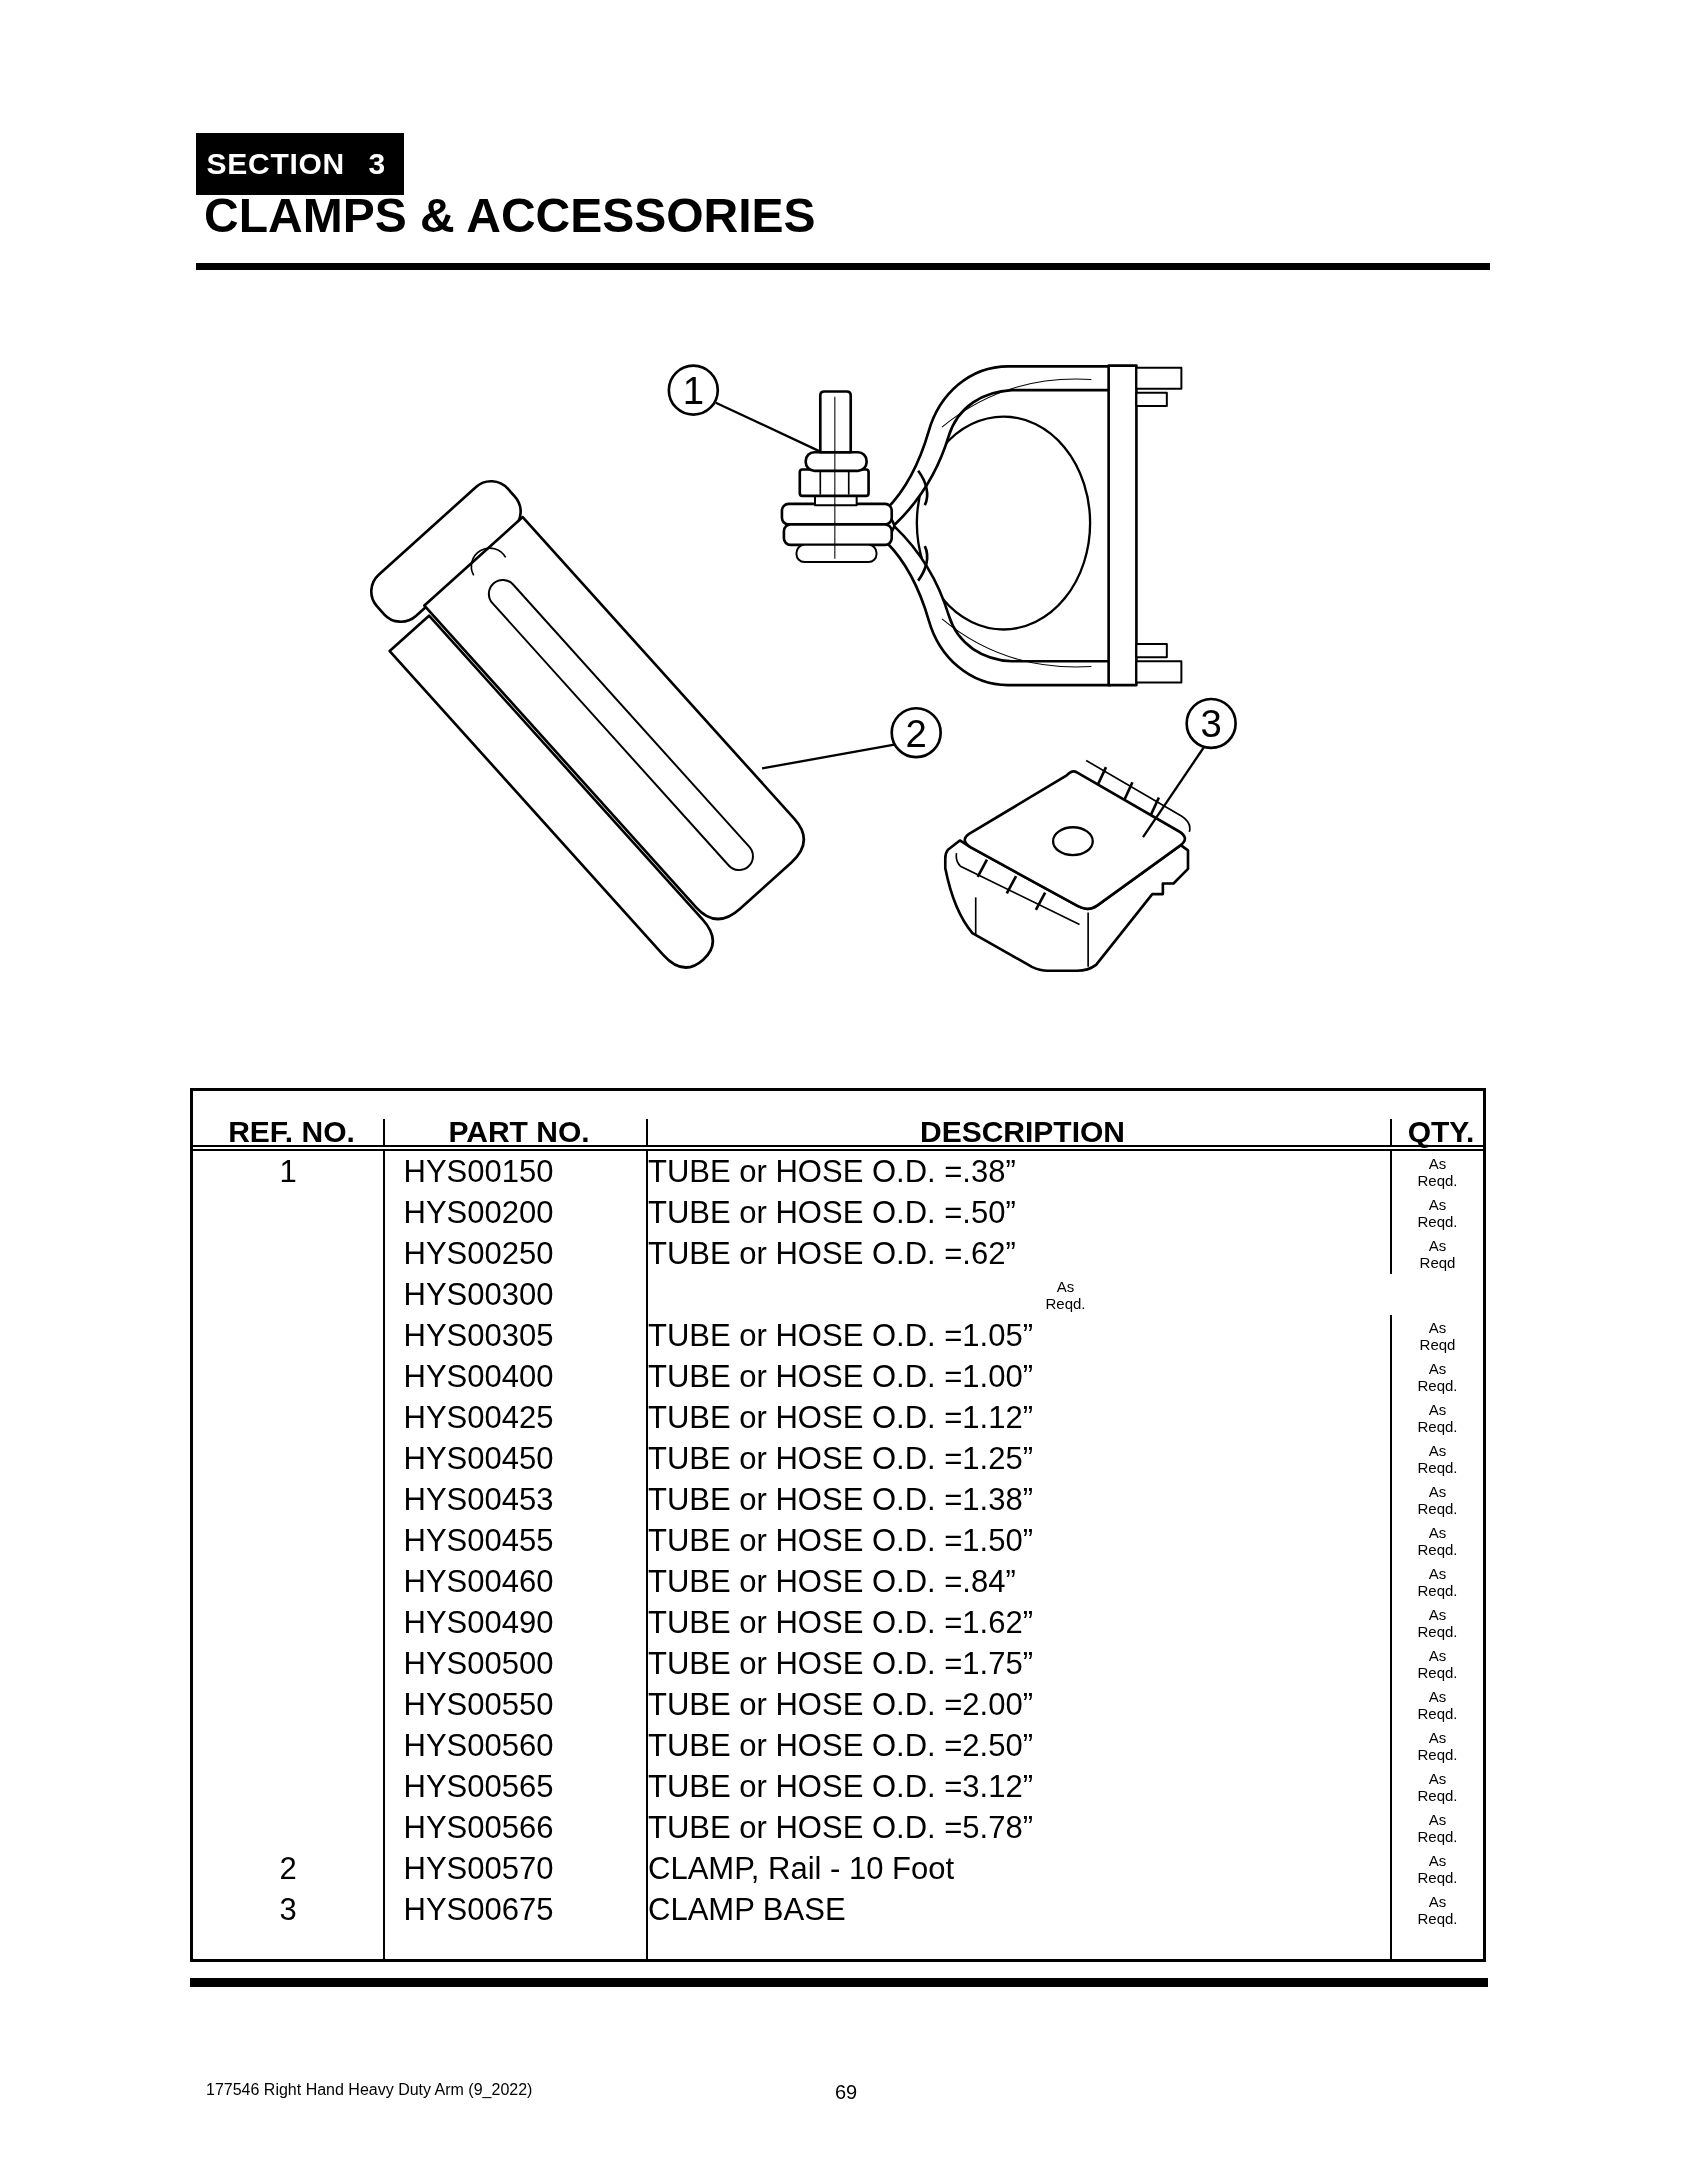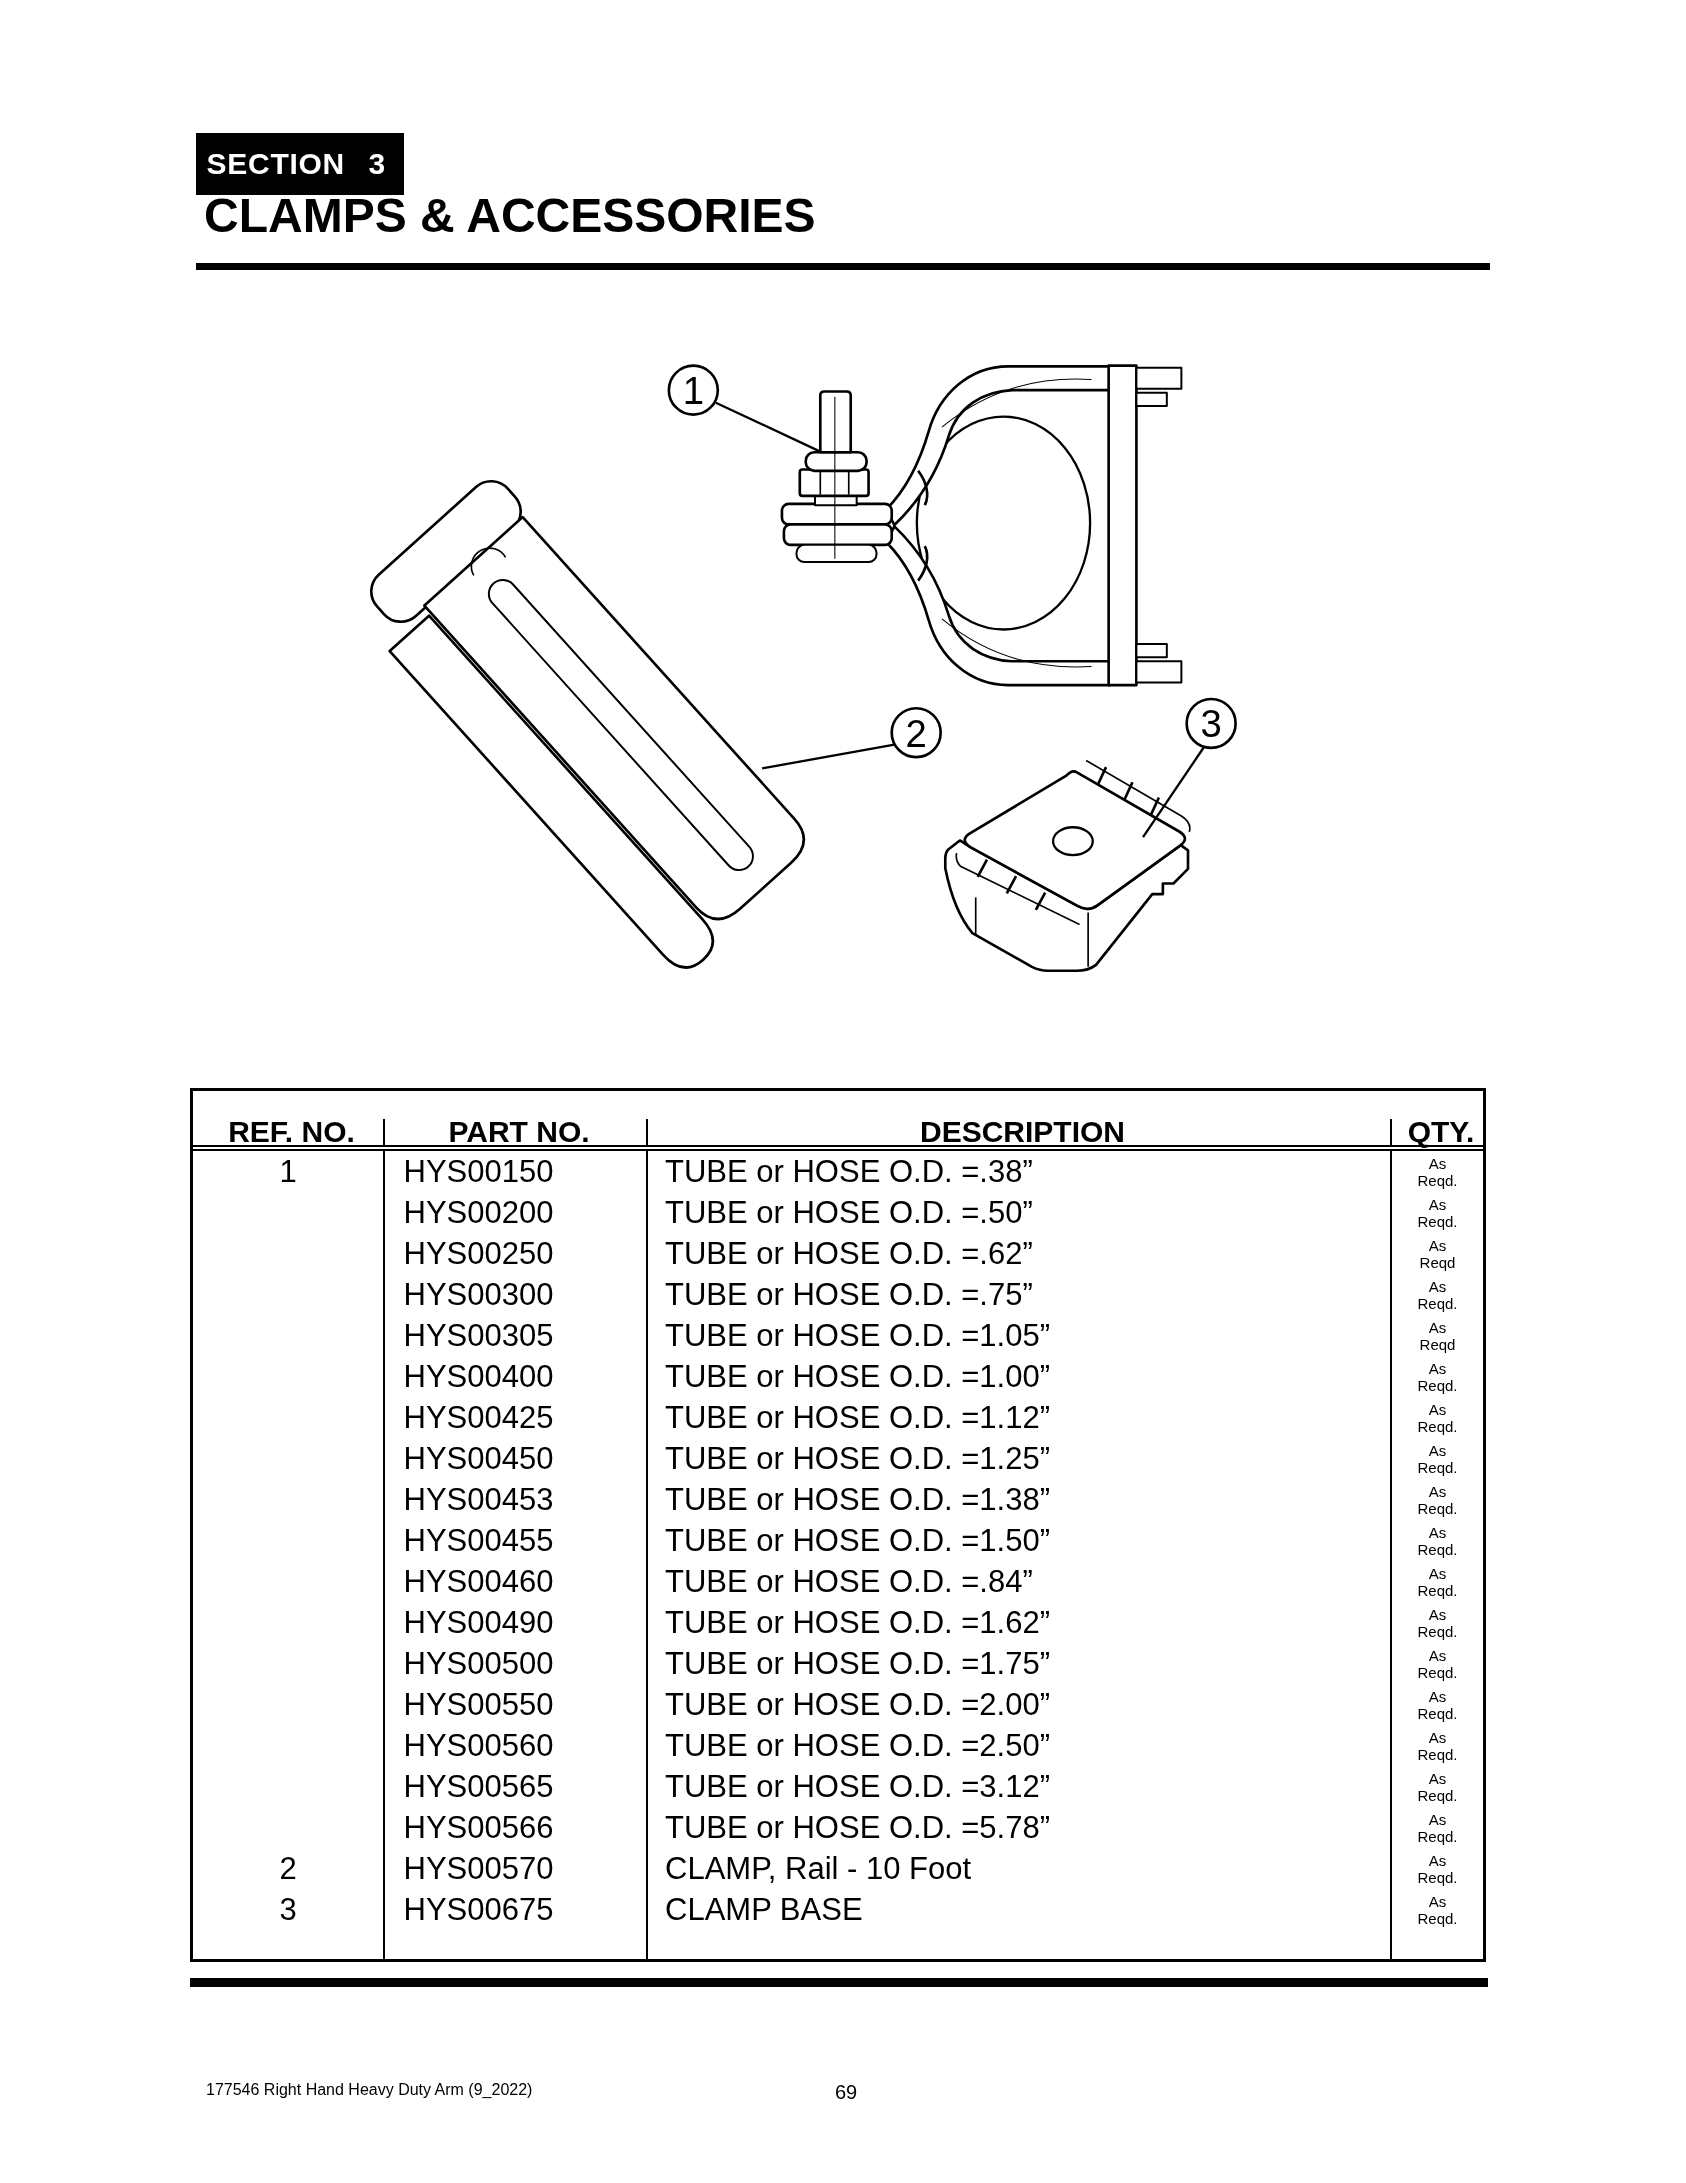--- a/index.html
+++ b/index.html
@@ -22,21 +22,21 @@
   
   #parts-table{
     left:190px;top:1088px;width:1296px;height:874px;border:3.3px solid #000;
     box-sizing:border-box;display:flex;flex-direction:column;background:#fff;
   }
   .trow{display:flex;flex-direction:row;width:100%;}
   .tcell{box-sizing:border-box;border-right:2px solid #000;display:flex;align-items:center;}
   .tcell:last-child{border-right:none;}
   .c-ref{width:192px;justify-content:center;}
   .c-part{width:263px;padding-left:18.5px;}
-  .c-desc{width:744px;padding-left:17px;}
+  .c-desc{width:744px;}
   .c-qty{width:156px;flex-direction:column;justify-content:center;flex:1;}
   #thead{height:54px;border-bottom:6px double #000;font-weight:bold;font-size:30px;}
   #thead .tcell{justify-content:center;padding-left:7px;margin-top:28px;}
   .body-row{height:41px;font-size:31px;}
   .body-row .c-qty{font-size:15px;line-height:17px;}
   .qty-line{display:block;text-align:center;}
   #filler-row{flex:1;}
   #bottom-rule{left:190px;top:1978px;width:1298px;height:9.3px;background:#000;}
   
   #footer-doc{left:206px;top:2081px;font-size:16px;text-align:right;}
@@ -156,21 +156,20 @@
         <div class="tcell c-ref"></div>
         <div class="tcell c-part">HYS00250</div>
         <div class="tcell c-desc">TUBE or HOSE O.D. =.62”</div>
         <div class="tcell c-qty">
           <span class="qty-line">As</span>
           <span class="qty-line">Reqd</span>
         </div>
       </div><div class="trow body-row">
         <div class="tcell c-ref"></div>
         <div class="tcell c-part">HYS00300</div>
-        <div class="tcell c-desc">TUBE or HOSE O.D. =.75”</div>
         <div class="tcell c-qty">
           <span class="qty-line">As</span>
           <span class="qty-line">Reqd.</span>
         </div>
       </div><div class="trow body-row">
         <div class="tcell c-ref"></div>
         <div class="tcell c-part">HYS00305</div>
         <div class="tcell c-desc">TUBE or HOSE O.D. =1.05”</div>
         <div class="tcell c-qty">
           <span class="qty-line">As</span>

